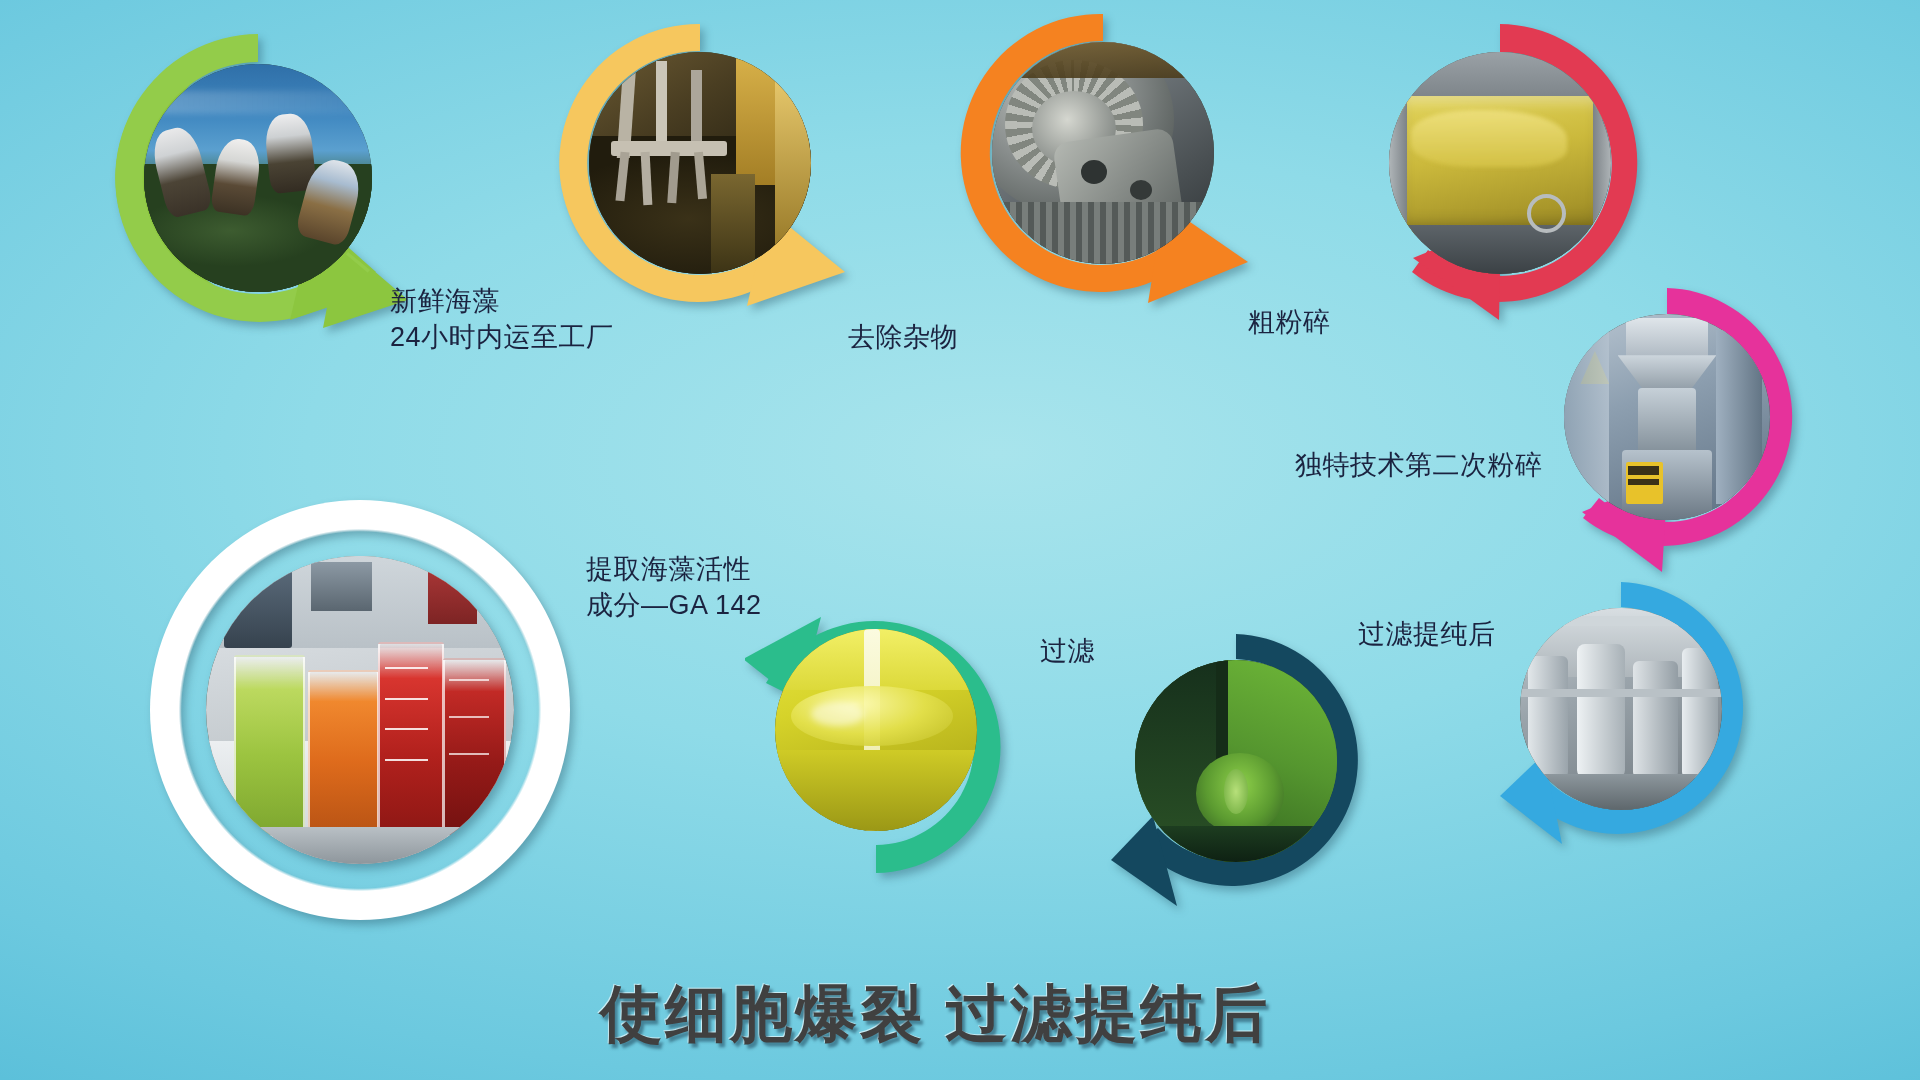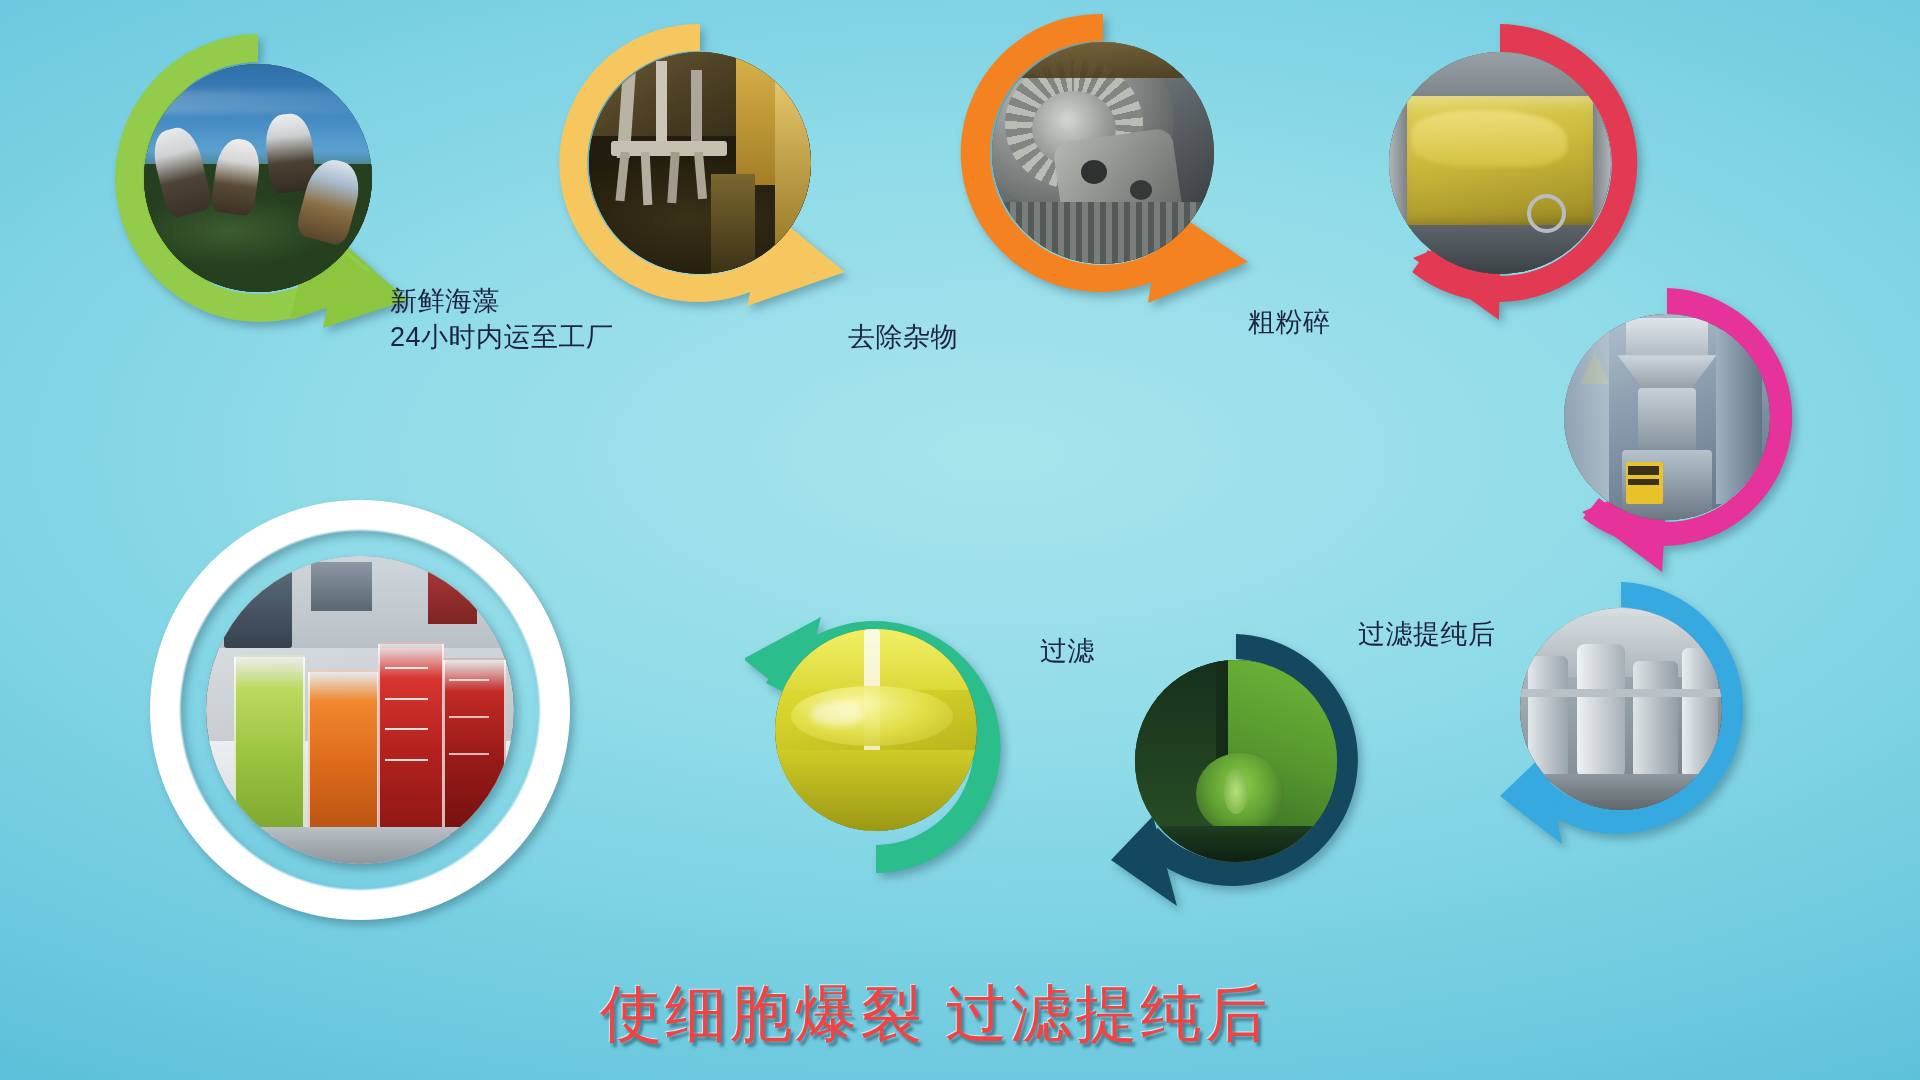--- a/index.html
+++ b/index.html
@@ -13,21 +13,21 @@
   
   .node{position:absolute;border-radius:50%;}
   .ring{position:absolute;inset:0;border-radius:50%;}
   .photo{position:absolute;border-radius:50%;overflow:hidden;background:#2b3a2a;}
   .photo .px{position:absolute;}
   .shadowed{filter:drop-shadow(4px 5px 4px rgba(20,60,80,.33));}
 
   
   .lbl{position:absolute;color:#1b2340;font-size:27px;line-height:1.32;white-space:pre;letter-spacing:.5px;}
   .title{
-    position:absolute;color:#ef4444;font-size:62px;font-weight:normal;letter-spacing:3px;white-space:pre;
+    position:absolute;color:#404040;font-size:62px;font-weight:bold;letter-spacing:3px;white-space:pre;
     text-shadow:3px 4px 3px rgba(30,70,90,.55), -1px -1px 0 rgba(255,255,255,.6);
   }
 </style>
 </head>
 <body>
 
 <div id="stage">
 
   <div class="node" style="left:108px;top:28px;width:300px;height:300px;">
     <svg class="shadowed" width="300" height="300" viewBox="0 0 300 300" style="position:absolute;left:0;top:0;">
@@ -203,21 +203,24 @@
     </div>
   </div>
 
   <div class="lbl" style="left:390px;top:284px;">新鲜海藻
 24小时内运至工厂</div>
 
   <div class="lbl" style="left:848px;top:278px;margin-top:42px;">去除杂物</div>
 
   <div class="lbl" style="left:1248px;top:305px;">粗粉碎</div>
 
+  <div class="lbl" style="left:1295px;top:448px;">独特技术第二次粉碎</div>
 
   <div class="lbl" style="left:1358px;top:617px;">过滤提纯后</div>
 
   <div class="lbl" style="left:1040px;top:634px;">过滤</div>
 
+  <div class="lbl" style="left:586px;top:552px;">提取海藻活性
+成分—GA 142</div>
 
   <div class="title" style="left:600px;top:972px;">使细胞爆裂 过滤提纯后</div>
 
 </div>
 
 </body></html>

